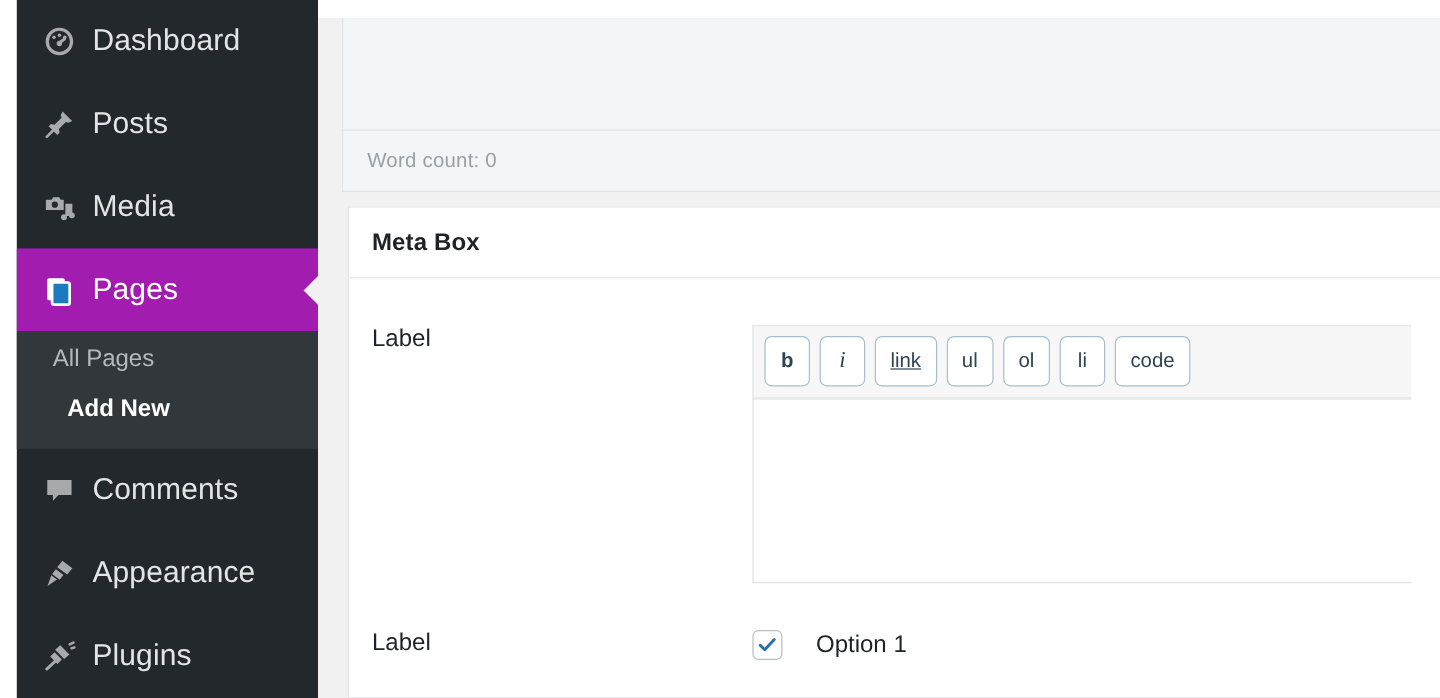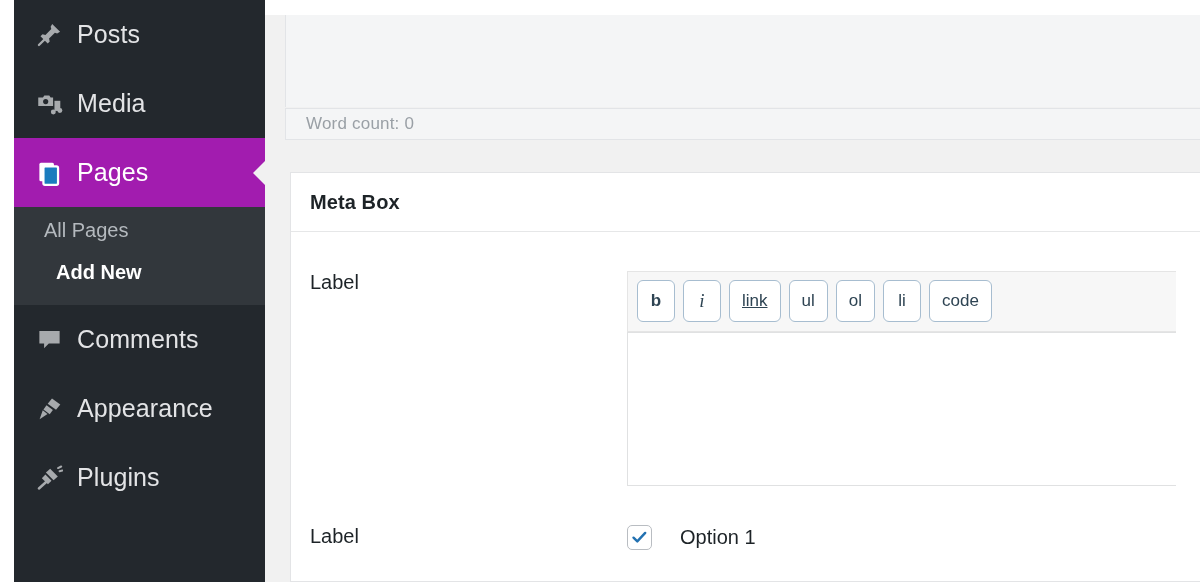--- a/index.html
+++ b/index.html
@@ -68,21 +68,21 @@
     background: #ffffff;
   }
   #editor-body {
     position: absolute; left: 20px; top: 15px;
     width: 915px; height: 92px;
     background: #f4f5f6;
     border-left: 1px solid #e2e4e7;
   }
   #wordcount-bar {
     position: absolute; left: 20px; top: 108px;
-    width: 915px; height: 32px;
+    width: 915px; height: 52px;
     background: #f4f5f6;
     border-top: 1px solid #e2e4e7;
     border-bottom: 1px solid #e2e4e7;
     border-left: 1px solid #e2e4e7;
     display: flex; align-items: center;
     padding-left: 20px;
   }
   #wordcount-bar .wc-text {
     color: #9aa0a6;
     font-size: 17px;
@@ -214,20 +214,33 @@
             <span class="cb-label">Option 1</span>
           </div>
         </div>
       </div>
 
     </div>
   </div>
 
   <div id="adminmenu-wrap">
 
+    <div class="menu-top">
+      <span class="mi">
+        <svg width="27" height="27" viewBox="0 0 24 24">
+          <circle cx="12" cy="12" r="9" fill="none" stroke="#a7aaad" stroke-width="2.4"></circle>
+          <circle cx="8" cy="9" r="1.3" fill="#a7aaad"></circle>
+          <circle cx="12" cy="7.4" r="1.3" fill="#a7aaad"></circle>
+          <circle cx="16" cy="9" r="1.3" fill="#a7aaad"></circle>
+          <path d="M12 13 L15.8 10.2" stroke="#a7aaad" stroke-width="2.2" stroke-linecap="round"></path>
+          <circle cx="12" cy="13.6" r="2" fill="#a7aaad"></circle>
+        </svg>
+      </span>
+      <span>Dashboard</span>
+    </div>
 
     <div class="menu-top">
       <span class="mi">
         <svg width="27" height="27" viewBox="0 0 24 24">
           <g fill="#a7aaad">
             <path d="M14.4 2.6 L21.4 9.6 L18.8 11 L16.8 10.4 L11.6 15.6 L12.2 18.2 L10.4 20 L4 13.6
                      L5.8 11.8 L8.4 12.4 L13.6 7.2 L13 5.2 Z"></path>
             <path d="M8.8 15.2 L2.6 21.4" stroke="#a7aaad" stroke-width="2" stroke-linecap="round"></path>
           </g>
         </svg>

